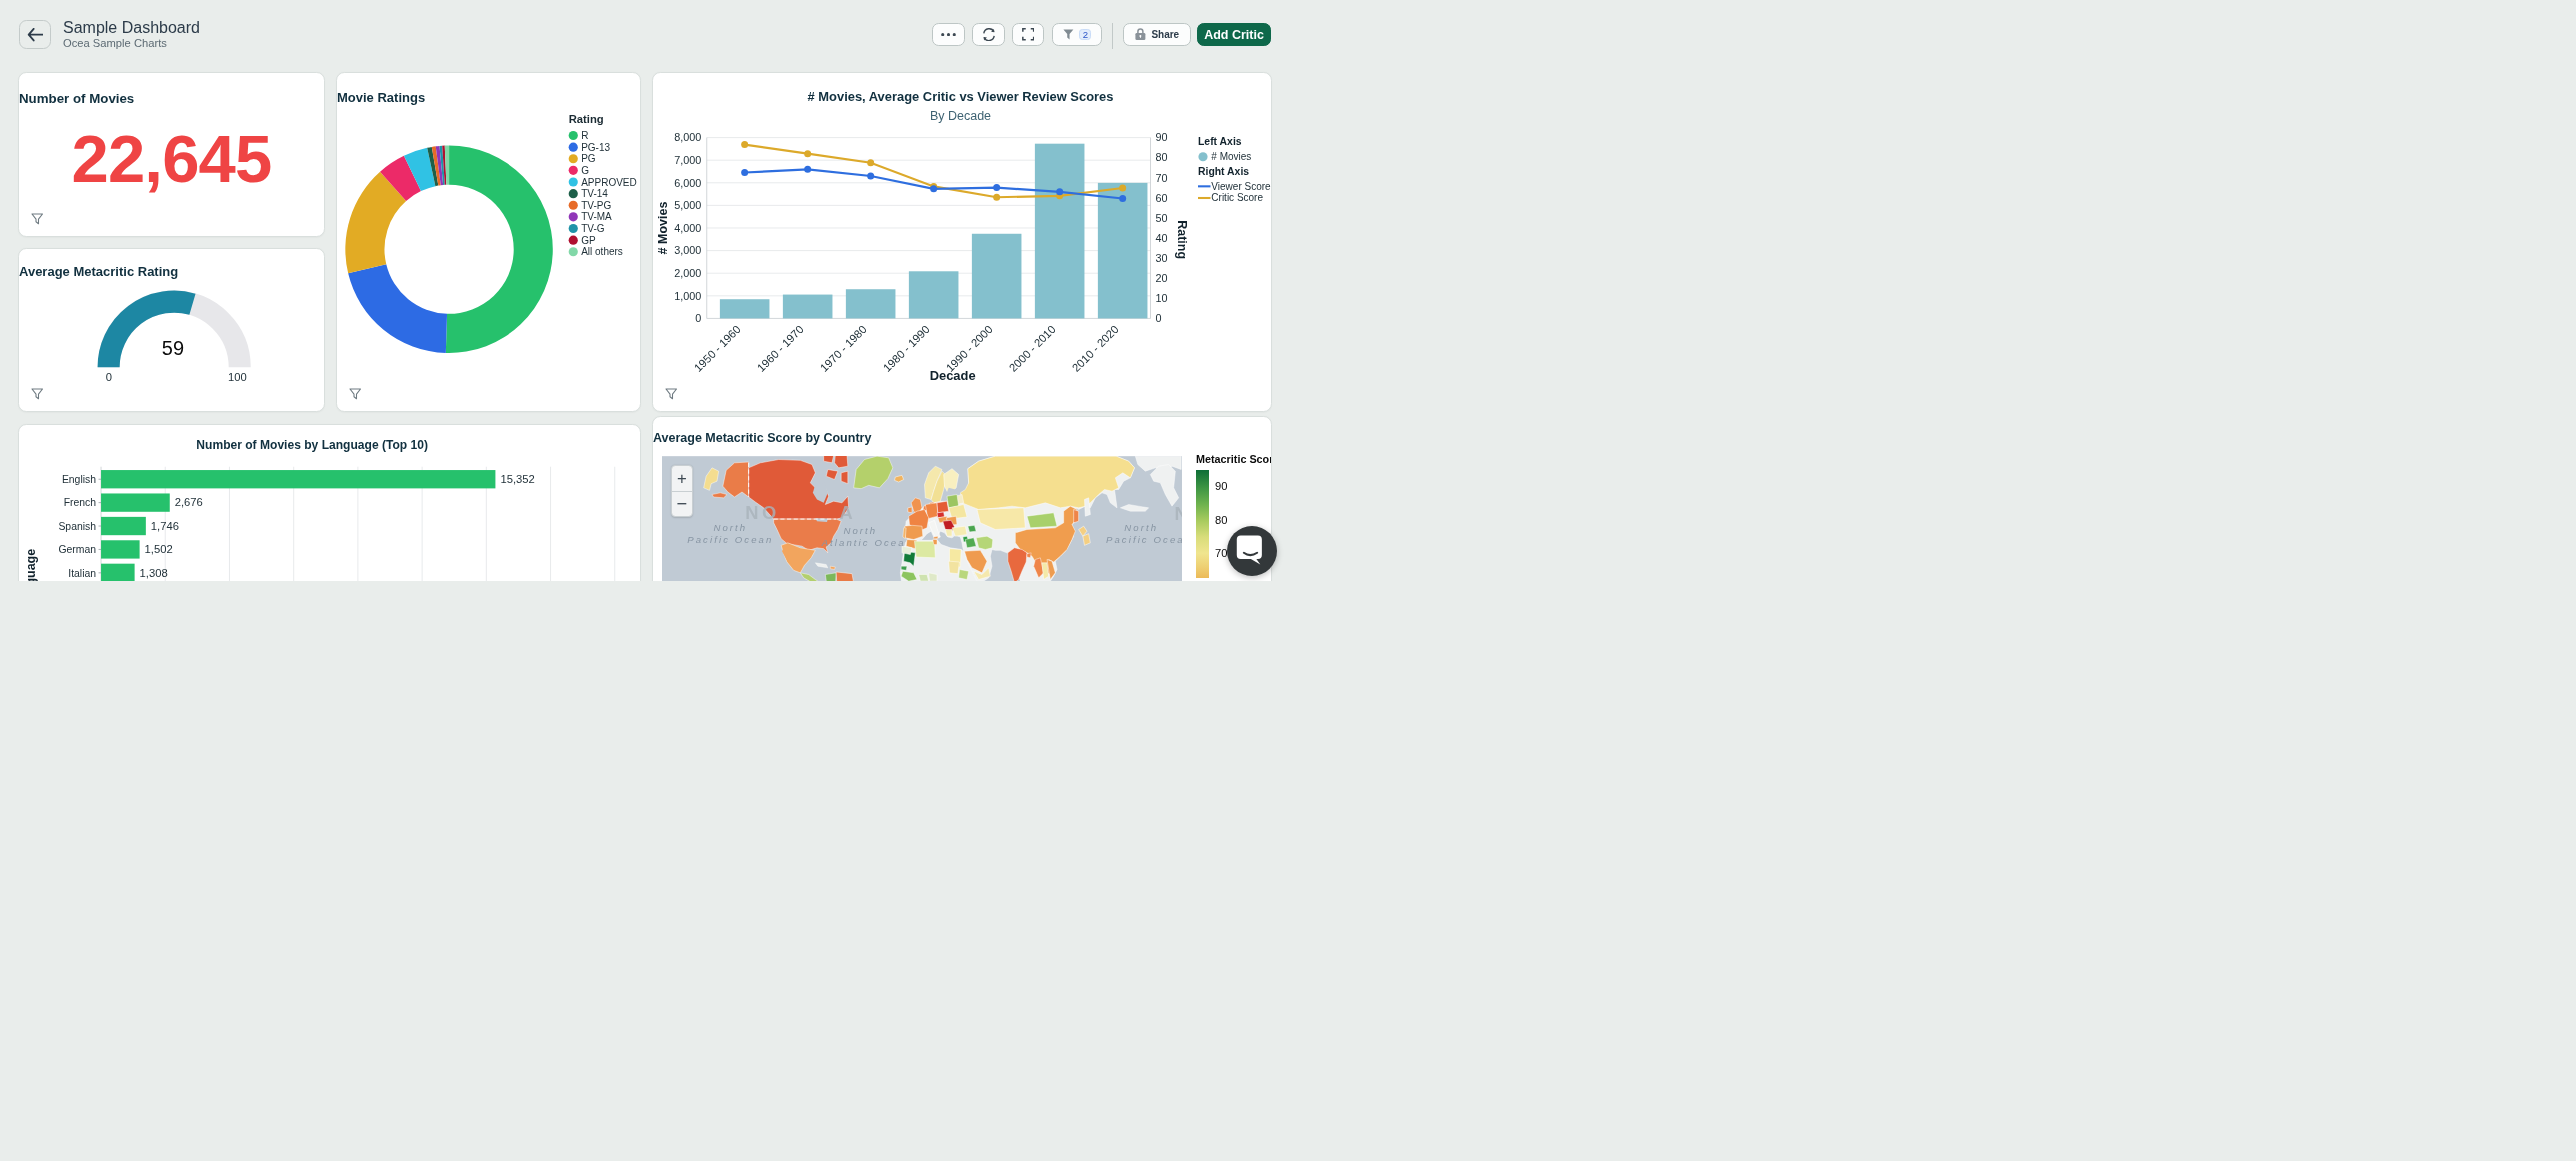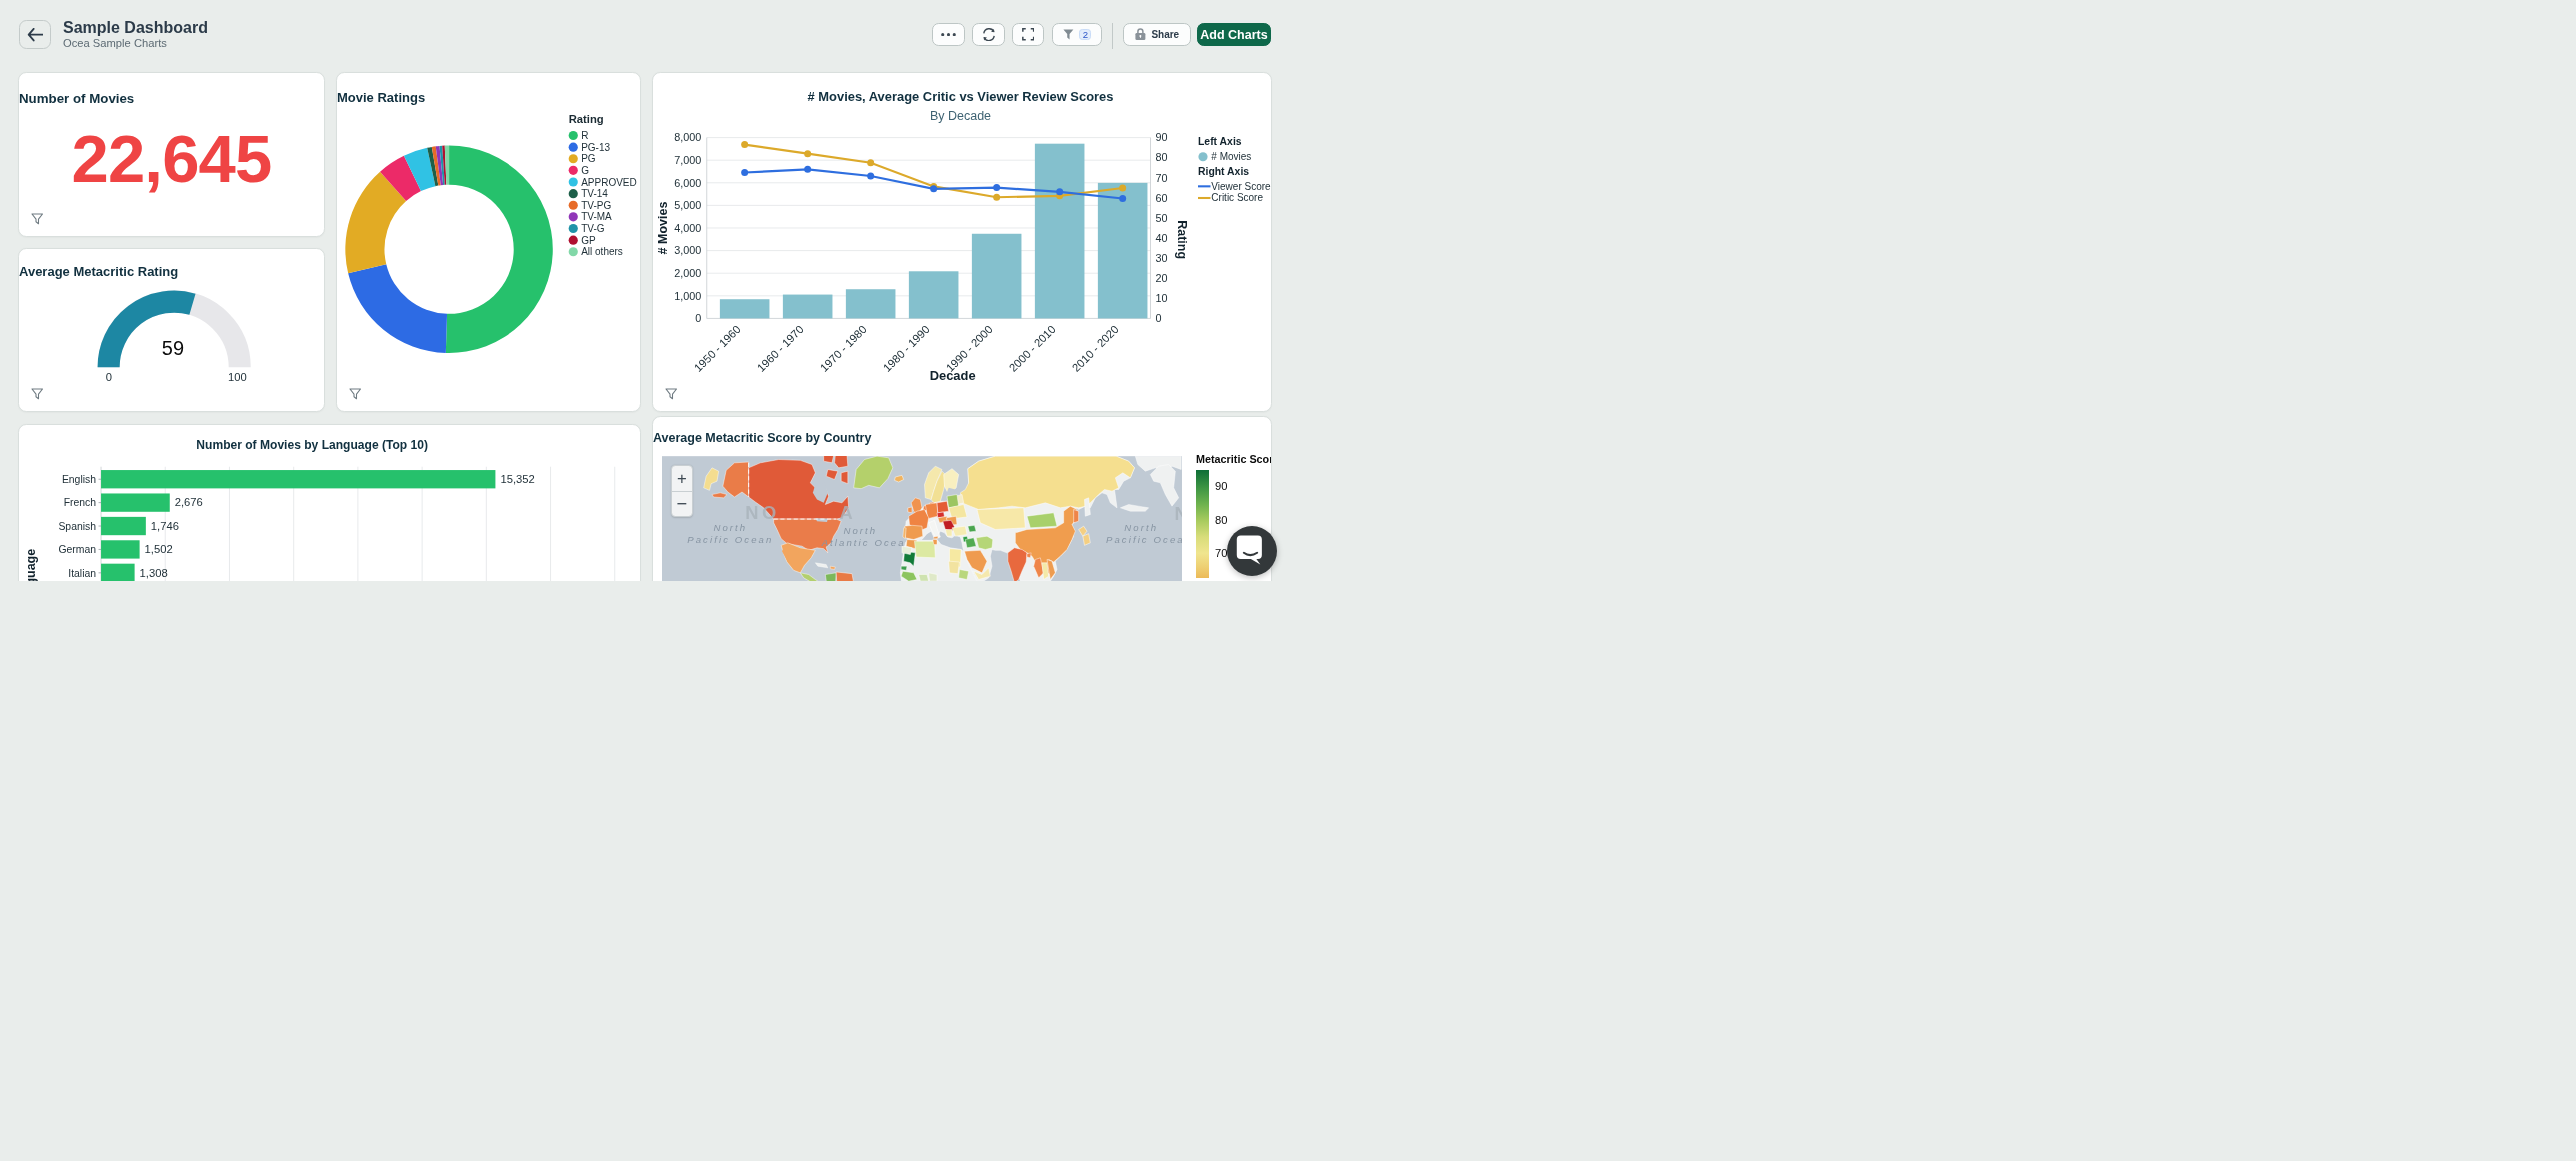--- a/index.html
+++ b/index.html
@@ -5,21 +5,21 @@
 .card{position:absolute;background:#fff;border:0.8px solid #d9dfdd;border-radius:8.3px;box-shadow:0 0.8px 1.7px rgba(0,0,0,0.03)}
 .ctitle{position:absolute;width:100%;text-align:left;font-weight:bold;color:#11303f}
 .hbtn{position:absolute;top:23px;height:23px;background:#fcfdfd;border:0.8px solid #bdc6c5;border-radius:6.7px;display:flex;align-items:center;justify-content:center}
 </style></head><body>
 
 <div style="position:absolute;left:19px;top:20.4px;width:32px;height:29px;border:1.2px solid #c4cbca;border-radius:7.5px;display:flex;align-items:center;justify-content:center">
 <svg width="16.7" height="13.3" viewBox="0 0 20 16">
       <path d="M8,1 L2,8 L8,15 M2,8 L19,8" stroke="#2c3b49" stroke-width="2.2" fill="none" stroke-linecap="round" stroke-linejoin="round"></path>
     </svg>
 </div>
-<div style="position:absolute;left:63px;top:19px;font-size:16px;font-weight:bold;color:#2c3b49">Sample Dashboard</div>
+<div style="position:absolute;left:63px;top:19px;font-size:16px;font-weight:normal;color:#2c3b49">Sample Dashboard</div>
 <div style="position:absolute;left:63px;top:37px;font-size:11.2px;color:#5c6a73">Ocea Sample Charts</div>
 
 <div class="hbtn" style="left:932px;width:32.5px">
 <svg width="15" height="3.3" viewBox="0 0 18 4">
       <circle cx="2" cy="2" r="1.9" fill="#3c4852"></circle>
       <circle cx="9" cy="2" r="1.9" fill="#3c4852"></circle>
       <circle cx="16" cy="2" r="1.9" fill="#3c4852"></circle>
     </svg>
   </div>
 <div class="hbtn" style="left:972px;width:33px">
@@ -50,21 +50,21 @@
   </div>
 <div style="position:absolute;left:1112px;top:22.5px;width:0.8px;height:26px;background:#c2c9c8"></div>
 <div class="hbtn" style="left:1123px;width:68px;font-size:10px;font-weight:bold;color:#2c3b49">
 <svg width="10.8" height="12.5" viewBox="0 0 13 15" style="margin-right:5.8px">
       <rect x="0.5" y="6" width="12" height="8.5" rx="1.6" fill="#8a9299"></rect>
       <path d="M3.5,6 V4.2 A3,3 0 0 1 9.5,4.2 V6" stroke="#8a9299" stroke-width="1.8" fill="none"></path>
       <circle cx="6.5" cy="9.5" r="1.2" fill="#fff"></circle>
       <rect x="6" y="9.5" width="1" height="2.4" fill="#fff"></rect>
     </svg>
 Share</div>
-<div class="hbtn" style="left:1197px;width:74px;background:#0e684a;border-color:#0e684a;font-size:12.5px;font-weight:bold;color:#fff">Add Charts</div>
+<div class="hbtn" style="left:1197px;width:74px;background:#0e684a;border-color:#0e684a;font-size:12.5px;font-weight:bold;color:#fff">Add Critic</div>
 
 <div class="card" style="left:18px;top:72px;width:307px;height:165px">
 <div class="ctitle" style="top:17.5px;font-size:13.3px">Number of Movies</div>
 <div style="position:absolute;top:47px;width:100%;text-align:center;font-size:67px;font-weight:bold;color:#ef4444;letter-spacing:-0.8px">22,645</div>
 <svg width="12.5" height="12.5" viewBox="0 0 15 15" style="position:absolute;left:11.7px;bottom:10.8px">
       <path d="M1.2,1.2 h12.6 l-4.8,6.1 v5.6 l-3,-2.4 v-3.2 Z" fill="none" stroke="#6e7a81" stroke-width="1.3" stroke-linejoin="round"></path>
     </svg>
 </div>
 
 <div class="card" style="left:18px;top:248px;width:307px;height:164px">

